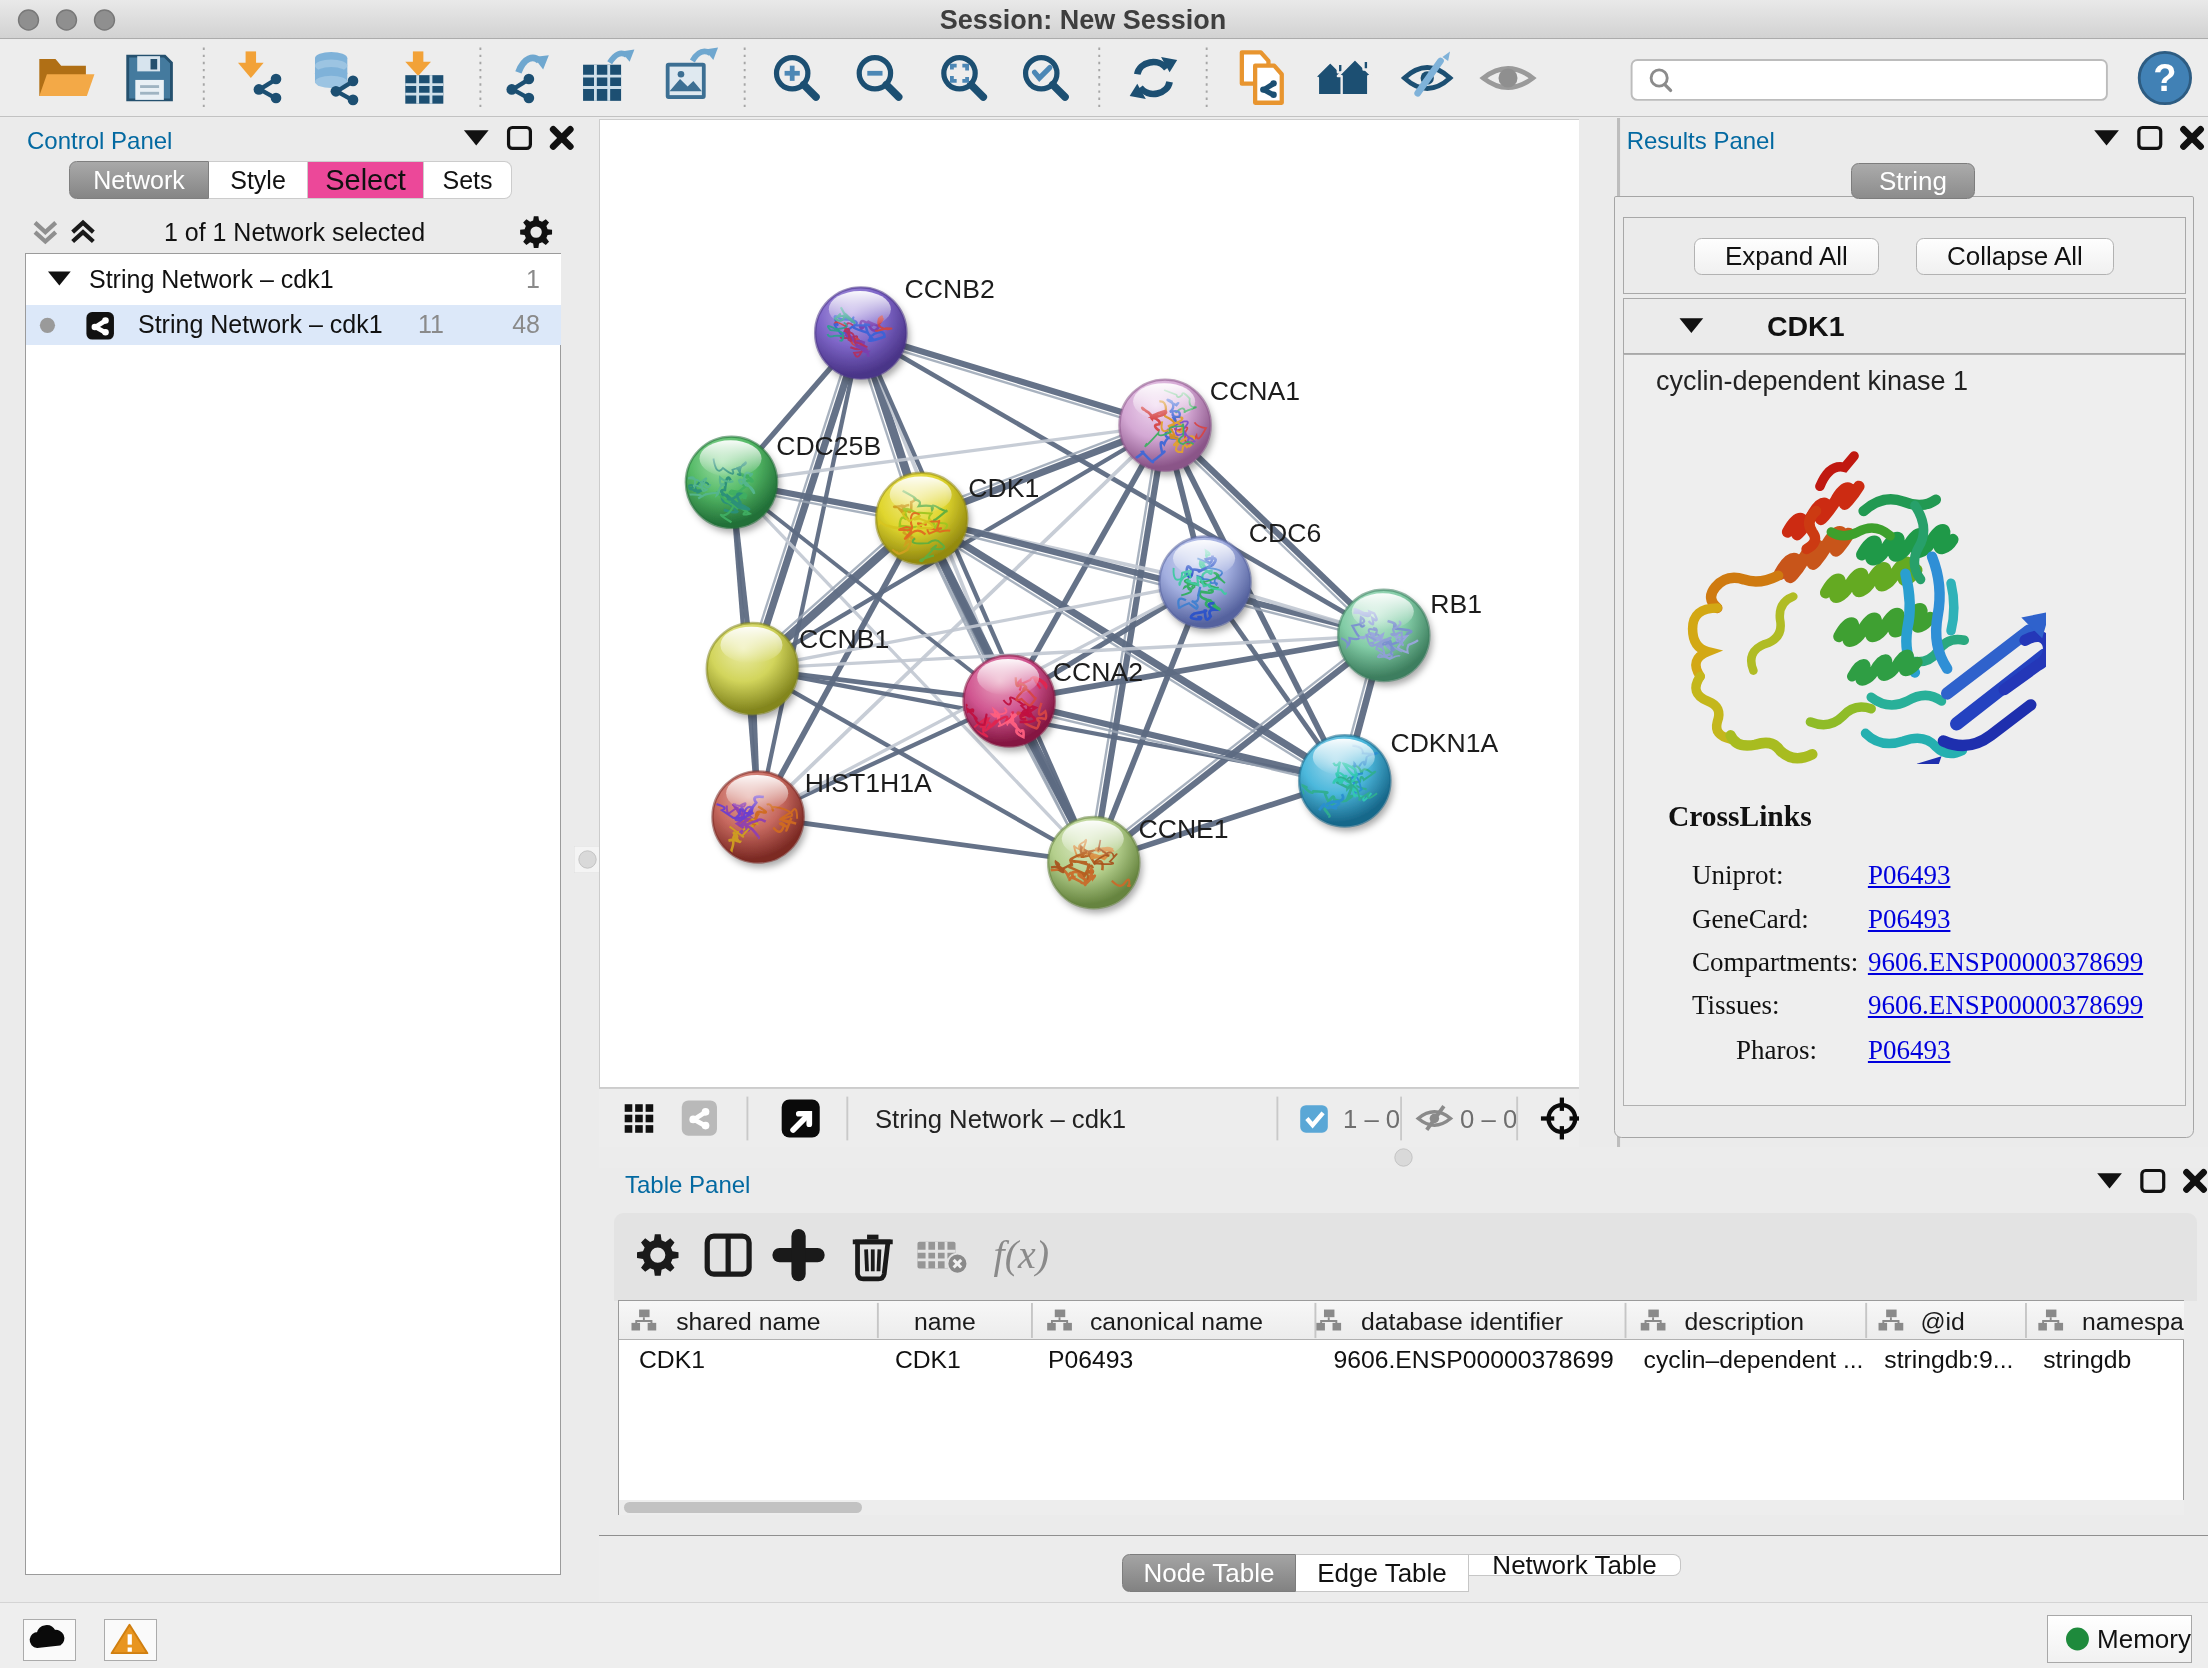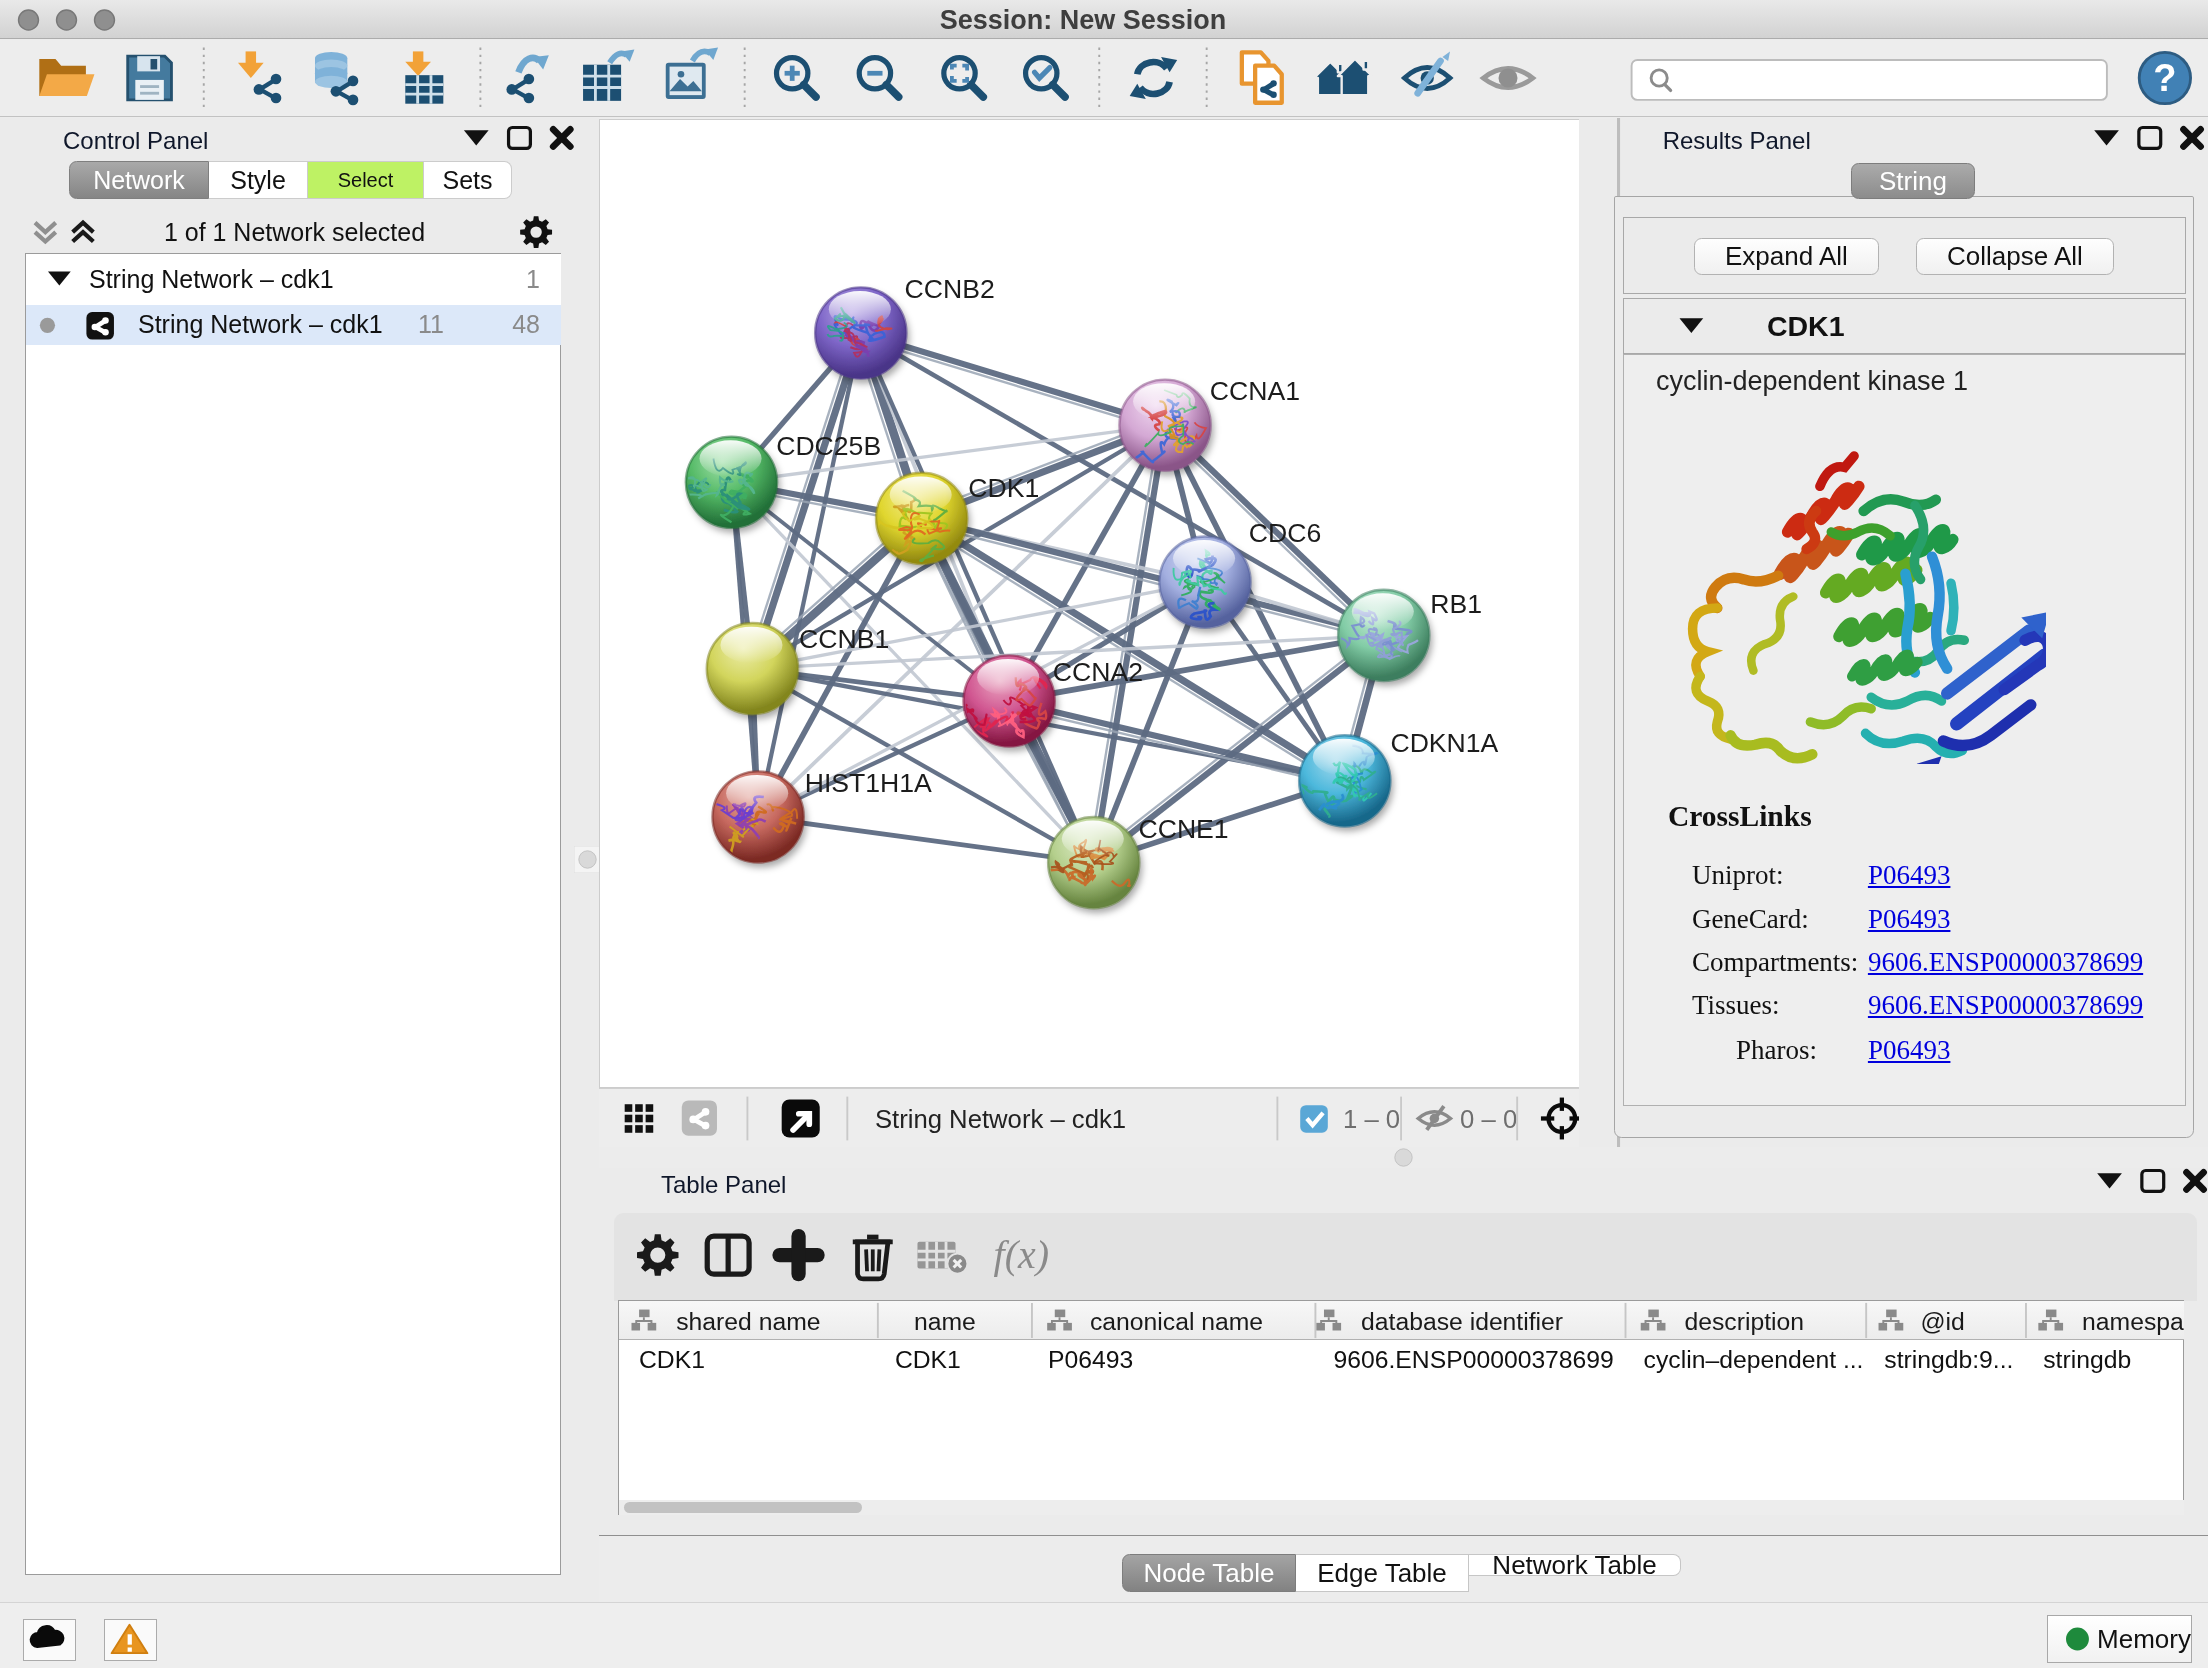--- a/index.html
+++ b/index.html
@@ -1,18 +1,18 @@
 <!DOCTYPE html>
 <html style="font-size:15px"><head><meta charset="utf-8">
 <style>
 * { margin:0; padding:0; box-sizing:border-box; }
 html,body { width:2208px; height:1668px; overflow:hidden; background:#ececec;
   font-family:"Liberation Sans", sans-serif; -webkit-font-smoothing:antialiased; }
 .abs { position:absolute; }
-.pane-title { font-size:24px; color:#0f172a;margin-left:36px; }
+.pane-title { font-size:24px; color:#0369a1; }
 svg { display:block; }
 </style></head><body>
 
 <div class="abs" style="left:0;top:0;width:2208px;height:39px;
 background:linear-gradient(#e9e9e9,#d2d2d2);border-bottom:1px solid #acacac;">
 <svg class="abs" style="left:0;top:0" width="133" height="39" viewBox="0 0 140 41">
 <circle cx="30" cy="21" r="10.5" fill="#8f8f8f" stroke="#787878" stroke-width="1.5"></circle>
 <circle cx="70" cy="21" r="10.5" fill="#8f8f8f" stroke="#787878" stroke-width="1.5"></circle>
 <circle cx="110" cy="21" r="10.5" fill="#8f8f8f" stroke="#787878" stroke-width="1.5"></circle>
     </svg>
@@ -198,21 +198,21 @@
       <rect x="54" y="10" width="23" height="22" rx="4" fill="none" stroke="#111" stroke-width="3.4"></rect>
       <g stroke="#111" stroke-width="7" stroke-linecap="round">
 <line x1="101" y1="12" x2="119" y2="30"></line>
         <line x1="101" y1="30" x2="119" y2="12"></line>
       </g>
     </svg>
 </div>
 <div class="abs" style="left:0;top:161px;width:599px;height:38px;">
     <div class="abs" style="left:69px;top:0;width:140px;height:38px;background:linear-gradient(#a9a9a9,#858585);color:#ffffff;border:1px solid #7f7f7f;border-radius:7.6px 0 0 7.6px;font-size:25px;display:flex;align-items:center;justify-content:center;">Network</div>
     <div class="abs" style="left:209px;top:0;width:99px;height:38px;background:#ffffff;color:#111;border:1px solid #cccccc;border-left:none;font-size:25px;display:flex;align-items:center;justify-content:center;">Style</div>
-    <div class="abs" style="left:308px;top:0;width:116px;height:38px;background:#bef264;color:#111;border:1px solid #cccccc;border-left:none;font-size:20px;display:flex;align-items:center;justify-content:center;">Select</div>
+    <div class="abs" style="left:308px;top:0;width:116px;height:38px;background:#ec4899;color:#111;border:1px solid #cccccc;border-left:none;font-size:29px;display:flex;align-items:center;justify-content:center;">Select</div>
     <div class="abs" style="left:424px;top:0;width:88px;height:38px;background:#ffffff;color:#111;border:1px solid #cccccc;border-left:none;border-radius:0 7.6px 7.6px 0;font-size:25px;display:flex;align-items:center;justify-content:center;">Sets</div>
   </div>
 <div class="abs" style="left:0;top:211px;width:599px;height:42px;">
 <svg class="abs" style="left:28.5px;top:5.7px" width="76" height="32" viewBox="0 0 80 34">
 <g fill="none" stroke="#8f8f8f" stroke-width="4.5">
         <path d="M6,6 l11,10 11,-10"></path>
         <path d="M6,16 l11,10 11,-10"></path>
       </g>
 <g fill="none" stroke="#1a1a1a" stroke-width="4.5" transform="translate(40,0)">
         <path d="M6,16 l11,-10 11,10"></path>

